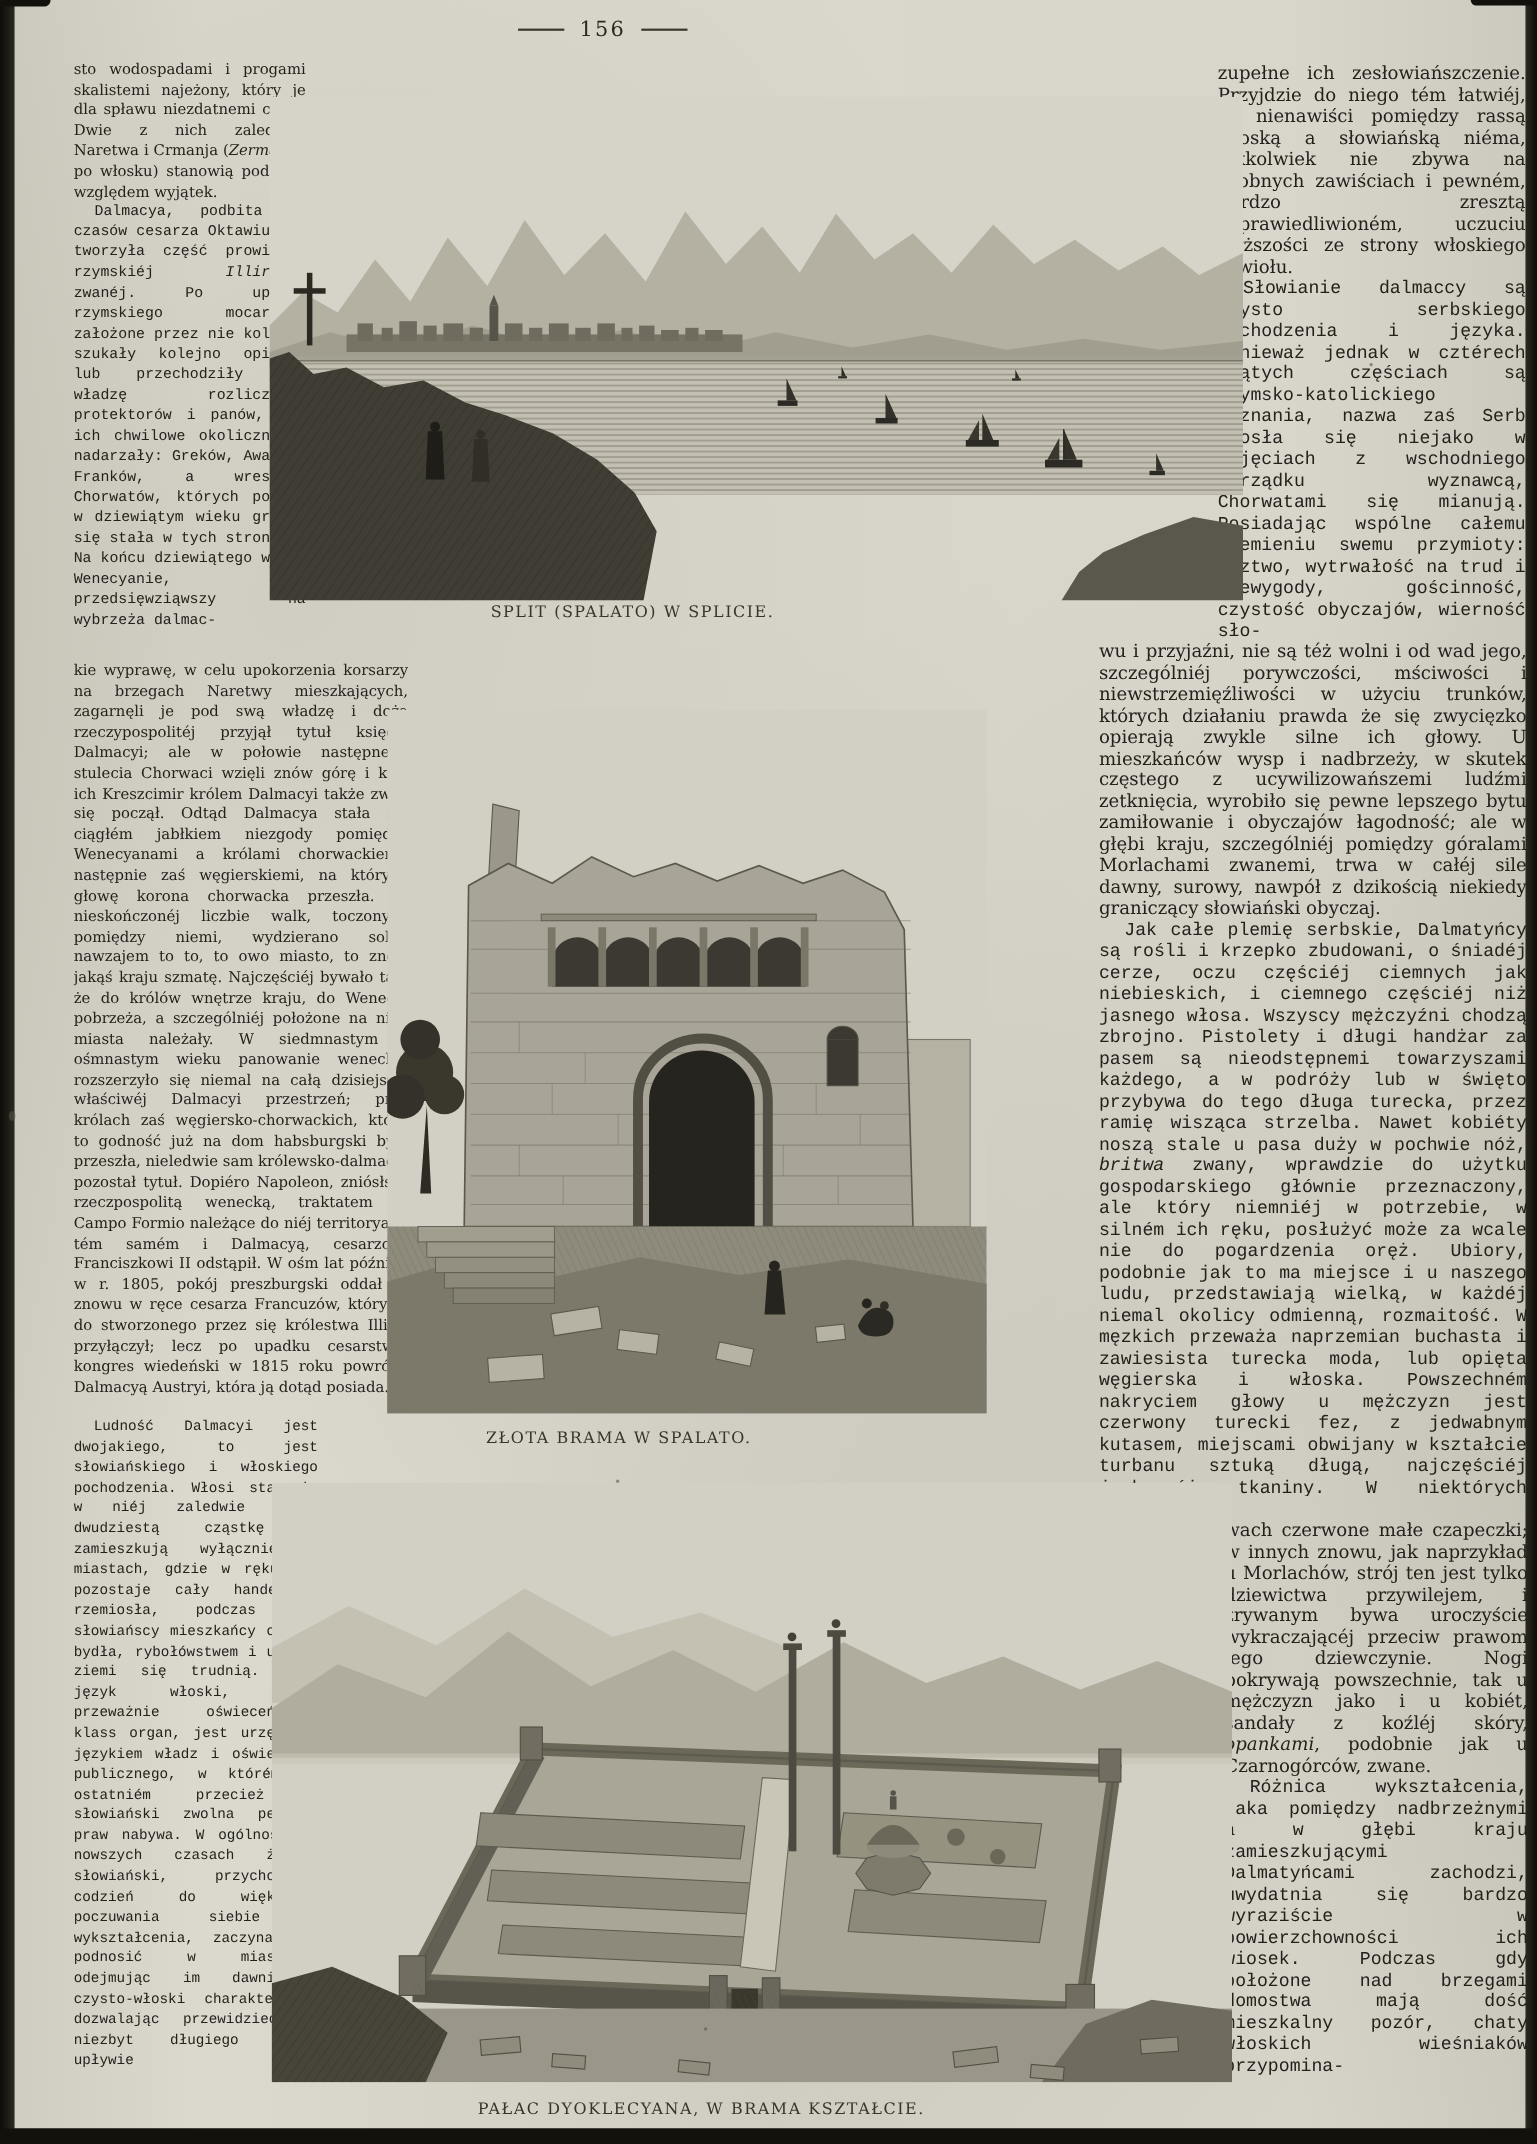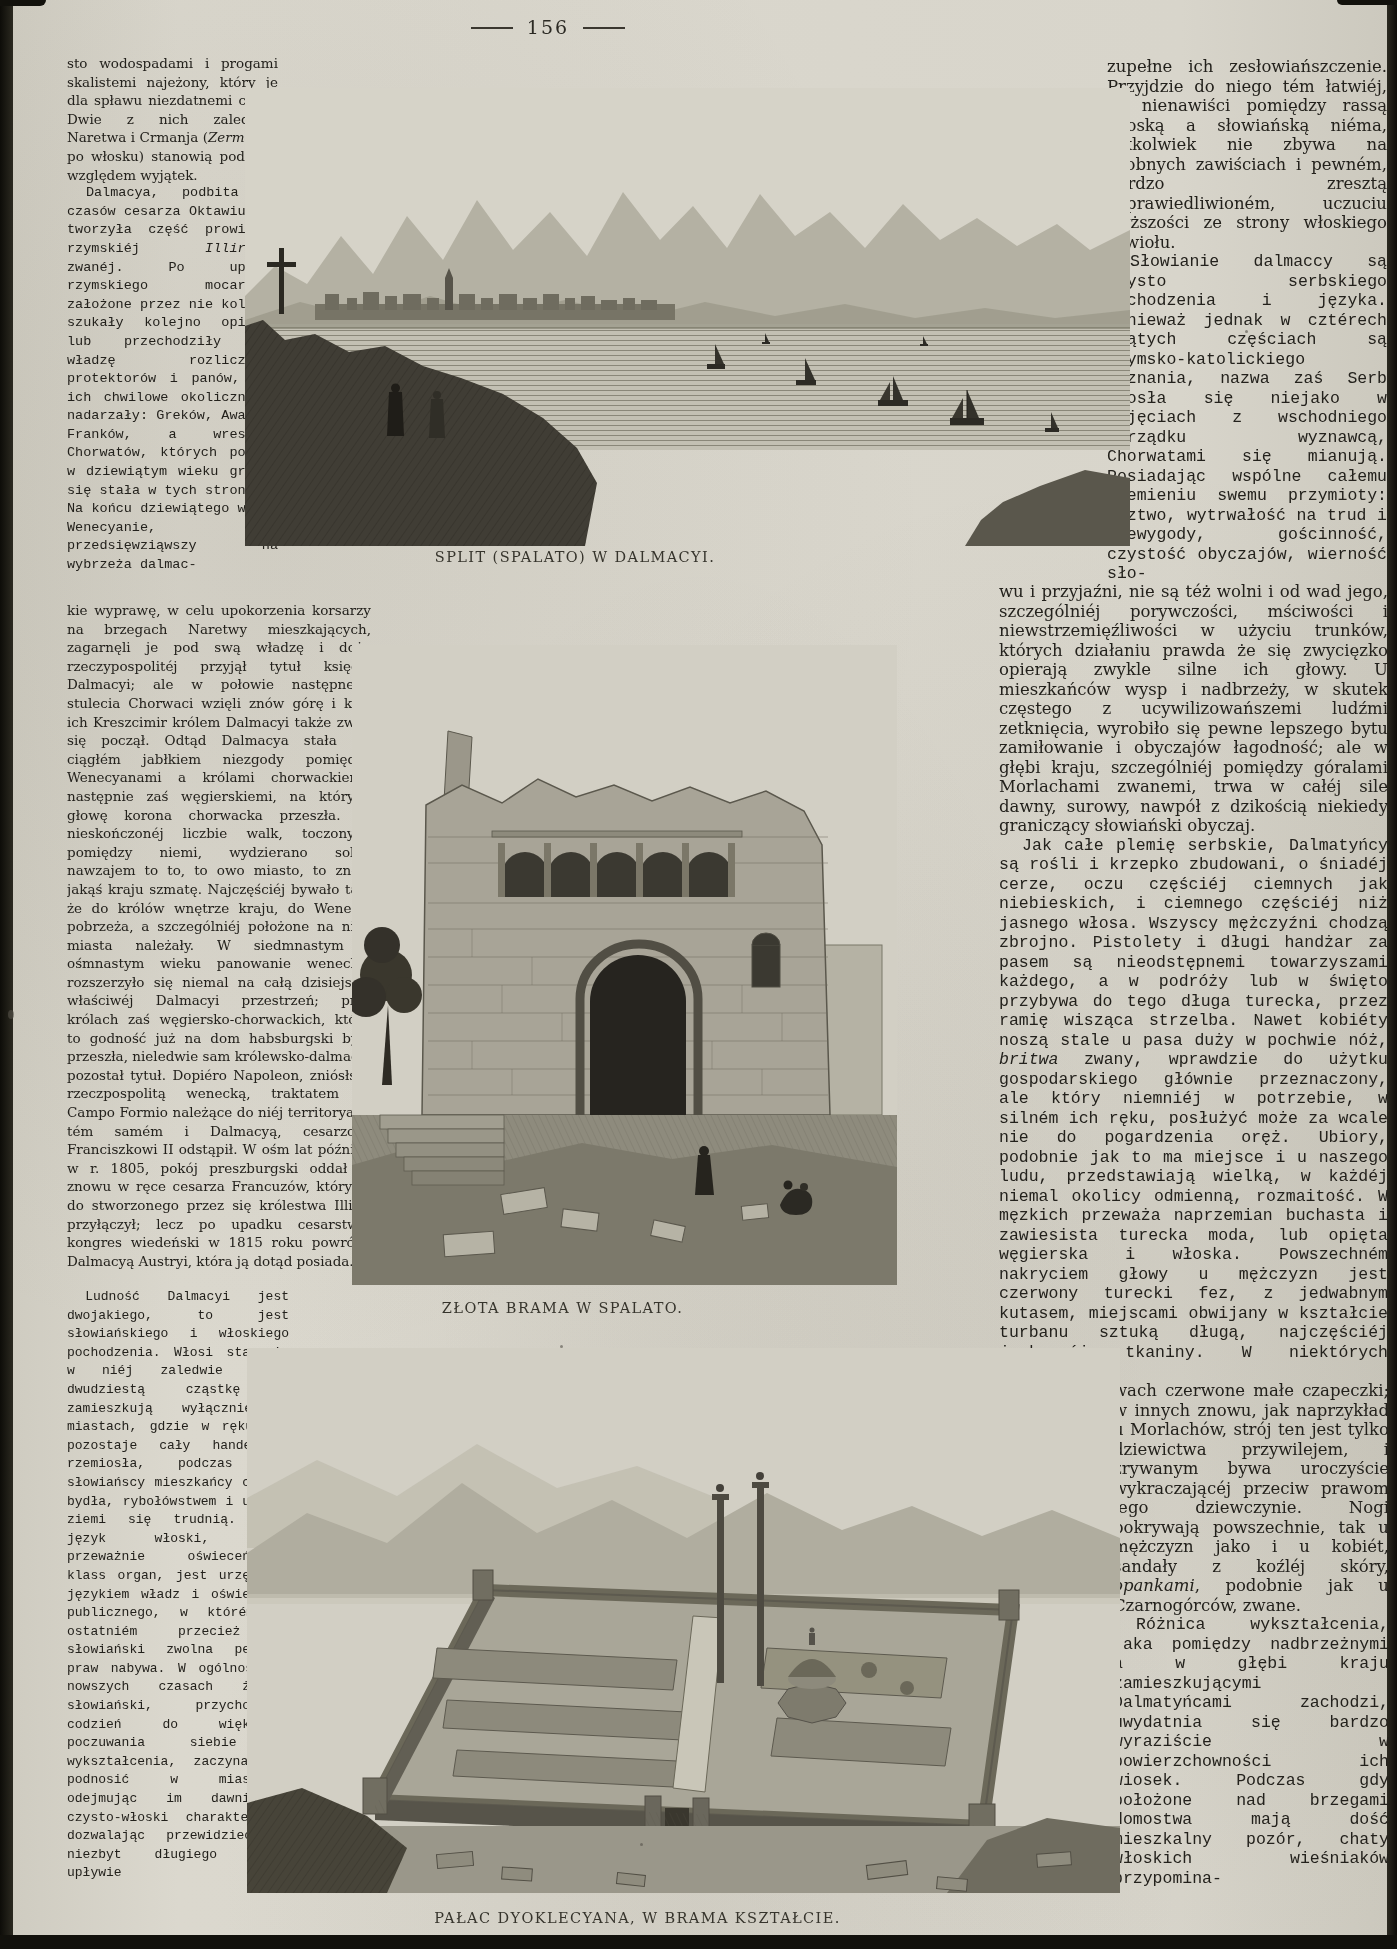--- a/index.html
+++ b/index.html
@@ -183,21 +183,21 @@
     <g transform="translate(148,296)">
         <circle cx="2.5" cy="4" r="4.5" fill="#1f1d18"></circle>
         <path d="M-4,8 L9,8 11,52 -6,52 Z" fill="#1f1d18"></path>
       </g>
     <g transform="translate(190,304)">
         <circle cx="2" cy="3" r="4" fill="#302e27"></circle>
         <path d="M-4,7 L8,7 10,46 -6,46 Z" fill="#302e27"></path>
       </g>
   </g>
 </svg>
-<div id="caption-1" class="caption">SPLIT (SPALATO) W DALMACYI.</div>
+<div id="caption-1" class="caption">SPLIT (SPALATO) W SPLICIE.</div>
 
 <svg class="engraving" width="545" height="640" viewBox="0 0 545 640" style="left:352px; top:645px;">
   <rect x="0" y="0" width="545" height="640" fill="#d2cfc4"></rect>
   <rect x="470" y="300" width="60" height="170" fill="#b0ad9f" stroke="#6b6859" opacity="0.85"></rect>
   <g>
     <polygon points="96,86 120,92 116,160 92,156" fill="#9b978a" stroke="#5b584d"></polygon>
     <path fill="#a8a497" stroke="#5b584d" stroke-width="1.5" d="M70,470 L74,160 110,140 150,158 186,134 224,152 262,140 300,156 338,142 378,158 414,146 452,166 470,200 478,470 Z"></path>
     <g stroke="#6f6b5d" stroke-width="1" opacity="0.5">
       <line x1="76" y1="192" x2="476" y2="192"></line>
         <line x1="76" y1="218" x2="476" y2="218"></line>

